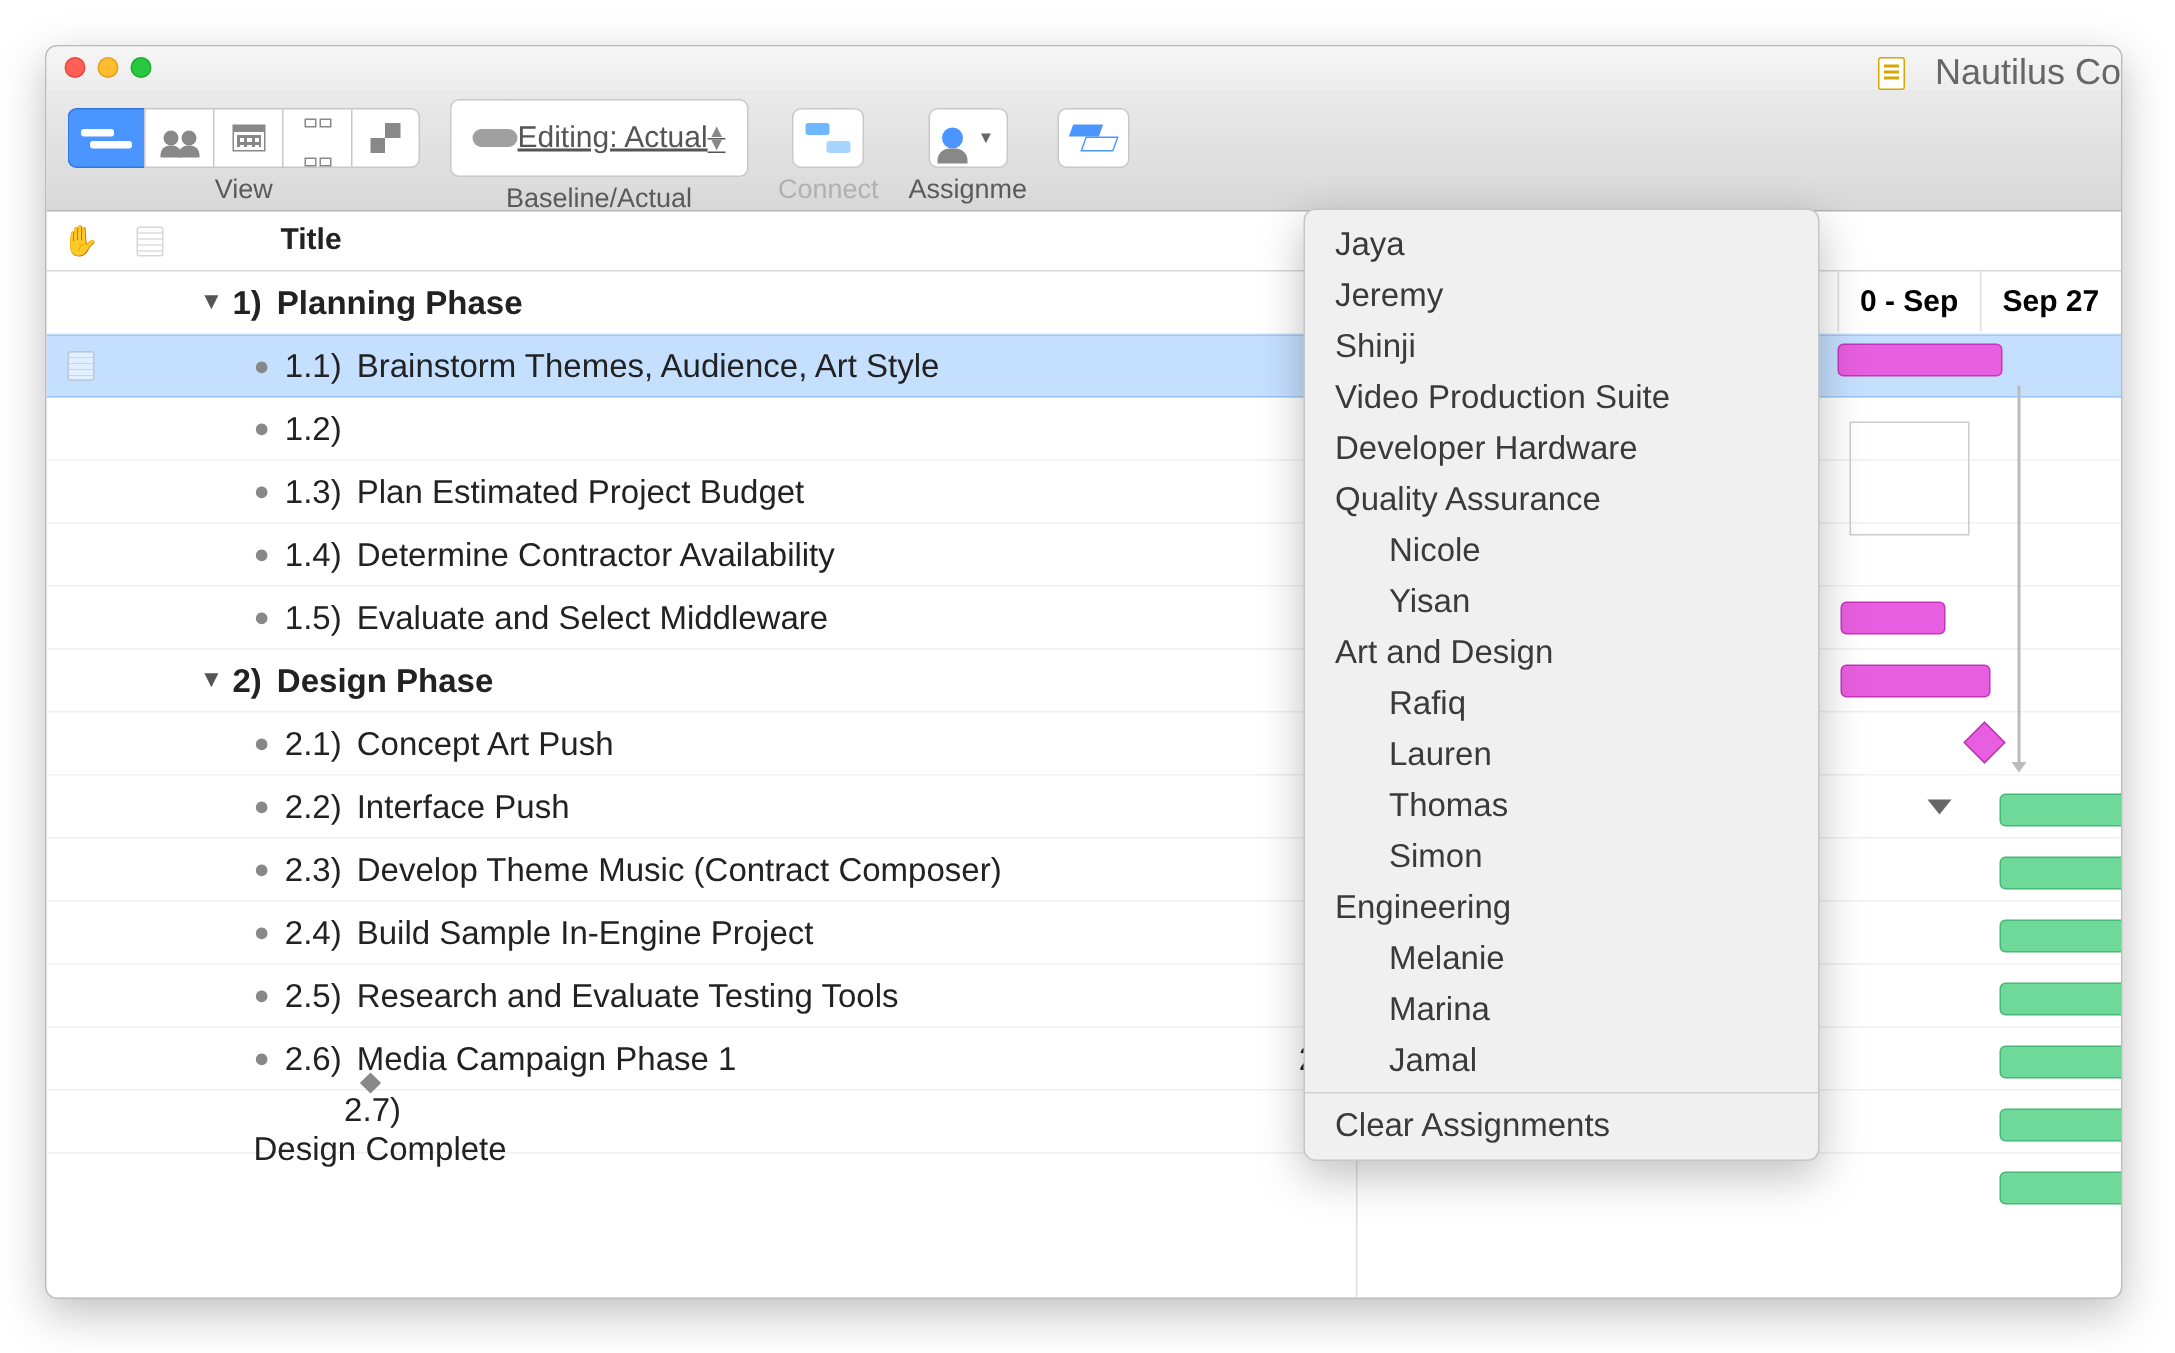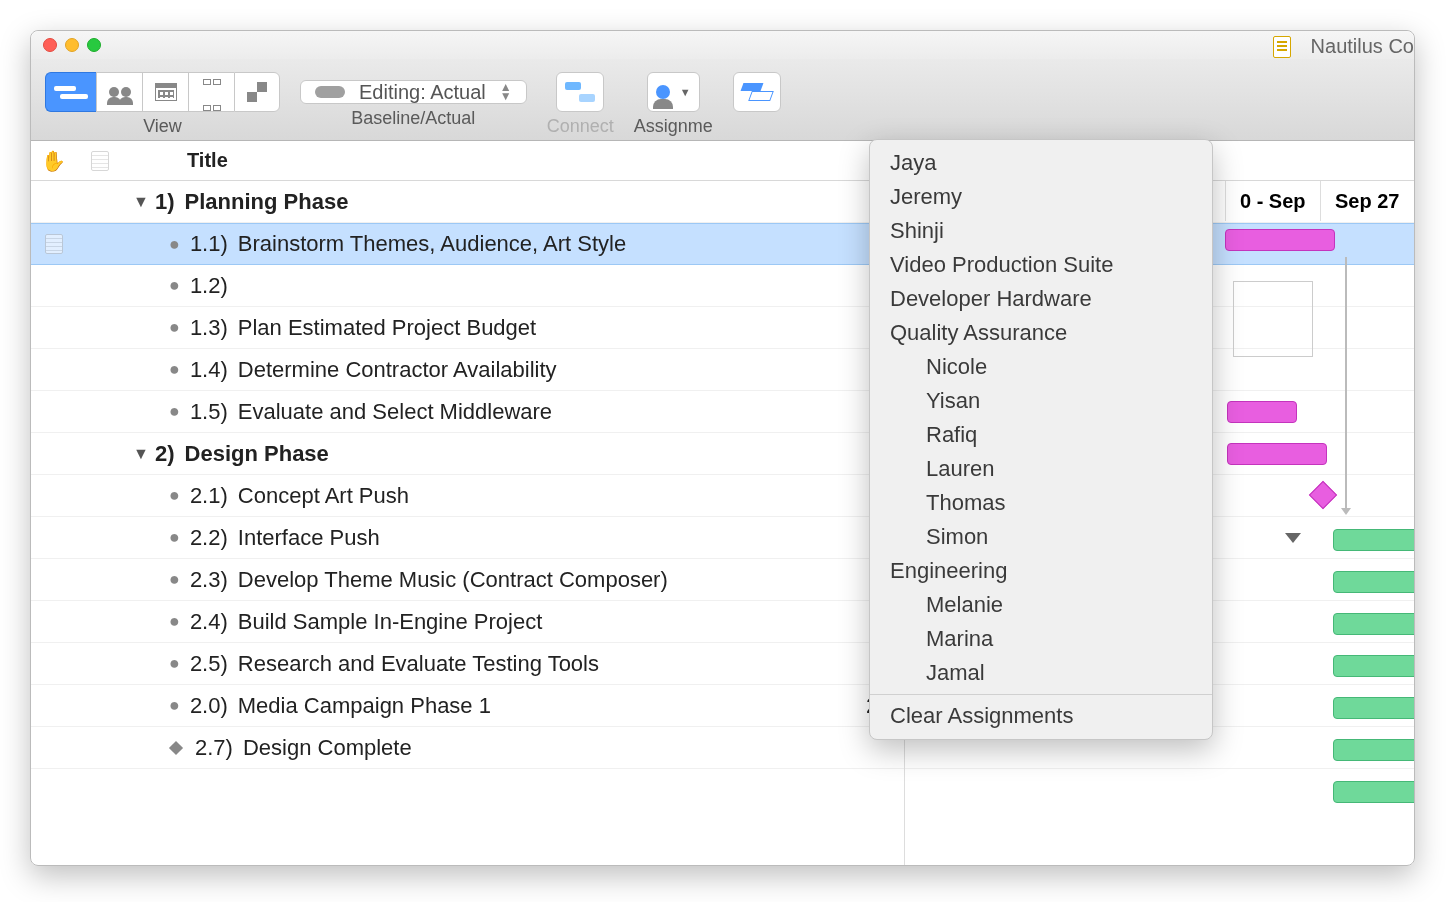--- a/index.html
+++ b/index.html
@@ -5,37 +5,37 @@
 * { margin: 0; padding: 0; box-sizing: border-box; font-family: -apple-system, "Helvetica Neue", Arial, sans-serif; }
 body { background: #fff; width: 1385px; height: 836px; overflow: hidden; position: relative; border: 1px solid #bbb; border-radius: 8px; box-shadow: 0 10px 30px rgba(0,0,0,.25); margin: 30px; }
 
 
 .titlebar { height: 28px; background: linear-gradient(#f6f6f6,#ececec); display: flex; align-items: center; padding: 0 12px; border-top-left-radius: 8px; border-top-right-radius: 8px; }
 .traffic { display: flex; gap: 8px; }
 .tl-dot { width: 14px; height: 14px; border-radius: 50%; }
 .tl-red { background: #ff5f57; border: 1px solid #e24b41; }
 .tl-yellow { background: #ffbd2e; border: 1px solid #e1a325; }
 .tl-green { background: #28c940; border: 1px solid #1dad2b; }
-.doc-tab { position: absolute; right: 0; top: 4px; display: flex; align-items: center; gap: 20px; font-size: 20px; color: #666; }
+.doc-tab { position: absolute; right: 0; top: 4px; display: flex; align-items: center; gap: 20px; font-size: 24px; color: #666; }
 .doc-icon { width: 18px; height: 22px; background: #fff; border: 1px solid #d6a700; border-radius: 2px; position: relative; }
 .doc-icon::before { content:""; position:absolute; left:3px; top:4px; right:3px; height:2px; background:#d6a700; box-shadow:0 4px 0 #d6a700,0 8px 0 #d6a700; }
 
 
 .toolbar { height: 82px; background: linear-gradient(#eaeaea,#d8d8d8); display: flex; align-items: center; gap: 20px; padding: 10px 14px 0 14px; border-bottom: 1px solid #b6b6b6; }
 .tool-group { display: flex; flex-direction: column; align-items: center; gap: 4px; }
 .tool-row { display: flex; }
 .btn { height: 40px; min-width: 46px; background: #fff; border: 1px solid #c8c8c8; display: flex; align-items: center; justify-content: center; padding: 0 8px; font-size: 22px; color: #666; }
 .btn.seg-left { border-radius: 6px 0 0 6px; border-right: none; }
 .btn.seg-mid { border-right: none; }
 .btn.seg-right { border-radius: 0 6px 6px 0; }
 .btn.solo { border-radius: 6px; }
 .btn.active { background: #4a95ff; color: #fff; border-color: #2f78e0; }
 .tool-label { font-size: 18px; color: #5a5a5a; }
 
-.dropdown-pill { height: 24px; background: #fff; border: 1px solid #c8c8c8; border-radius: 6px; display: flex; align-items: center; padding: 0 14px; gap: 14px; font-size: 20px; color: #555; }
+.dropdown-pill { height: 52px; background: #fff; border: 1px solid #c8c8c8; border-radius: 6px; display: flex; align-items: center; padding: 0 14px; gap: 0; font-size: 20px; color: #555; text-decoration: underline; }
 .pill-chip { width: 30px; height: 12px; background: #a0a0a0; border-radius: 6px; }
 .stepper { display: flex; flex-direction: column; font-size: 12px; color: #888; line-height: 9px; }
 
 
 .col-header { height: 40px; border-bottom: 1px solid #d8d8d8; display: flex; align-items: center; font-size: 20px; color: #222; }
 .col-header .ch-left { width: 46px; display:flex; align-items:center; justify-content:center; color:#999; }
 .col-header .ch-title { flex: 0 0 760px; padding-left: 110px; font-weight: 600; }
 .col-header .ch-eff { flex: 0 0 60px; font-weight: 600; }
 
 
@@ -291,29 +291,29 @@
         <span class="bullet">●</span>
         <span class="tr-num">2.5)</span>
         <span class="tr-title">Research and Evaluate Testing Tools</span>
       </div>
     </div>
     <div class="task-row">
       <div class="tr-gutter"></div>
       <div class="tr-gutter"></div>
       <div class="tr-indent" style="padding-left: 46px;">
         <span class="bullet">●</span>
-        <span class="tr-num">2.0)</span>
+        <span class="tr-num">2.6)</span>
         <span class="tr-title">Media Campaign Phase 1</span>
       </div>
       <span class="tr-effort">2w</span>
     </div>
     <div class="task-row">
       <div class="tr-gutter"></div>
       <div class="tr-gutter"></div>
-      <div class="tr-indent" style="padding-left: 46px;">
+      <div class="tr-indent" style="padding-left: 46px; flex-direction: column;">
         <span class="bullet diamond"></span>
         <span class="tr-num">2.7)</span>
         <span class="tr-title">Design Complete</span>
       </div>
     </div>
   </div>
 
 <div class="gantt">
   <div class="gantt-header">
     <div class="gcell" style="flex:0 0 320px"></div>
@@ -340,20 +340,21 @@
 
 <div class="menu" id="menu">
     <div class="menu-item">Jaya</div>
     <div class="menu-item">Jeremy</div>
     <div class="menu-item">Shinji</div>
     <div class="menu-item">Video Production Suite</div>
     <div class="menu-item">Developer Hardware</div>
     <div class="menu-item">Quality Assurance</div>
     <div class="menu-item indent">Nicole</div>
     <div class="menu-item indent">Yisan</div>
+    <div class="menu-item">Art and Design</div>
     <div class="menu-item indent">Rafiq</div>
     <div class="menu-item indent">Lauren</div>
     <div class="menu-item indent">Thomas</div>
     <div class="menu-item indent">Simon</div>
     <div class="menu-item">Engineering</div>
     <div class="menu-item indent">Melanie</div>
     <div class="menu-item indent">Marina</div>
     <div class="menu-item indent">Jamal</div>
     <div class="menu-sep"></div>
     <div class="menu-item">Clear Assignments</div>

